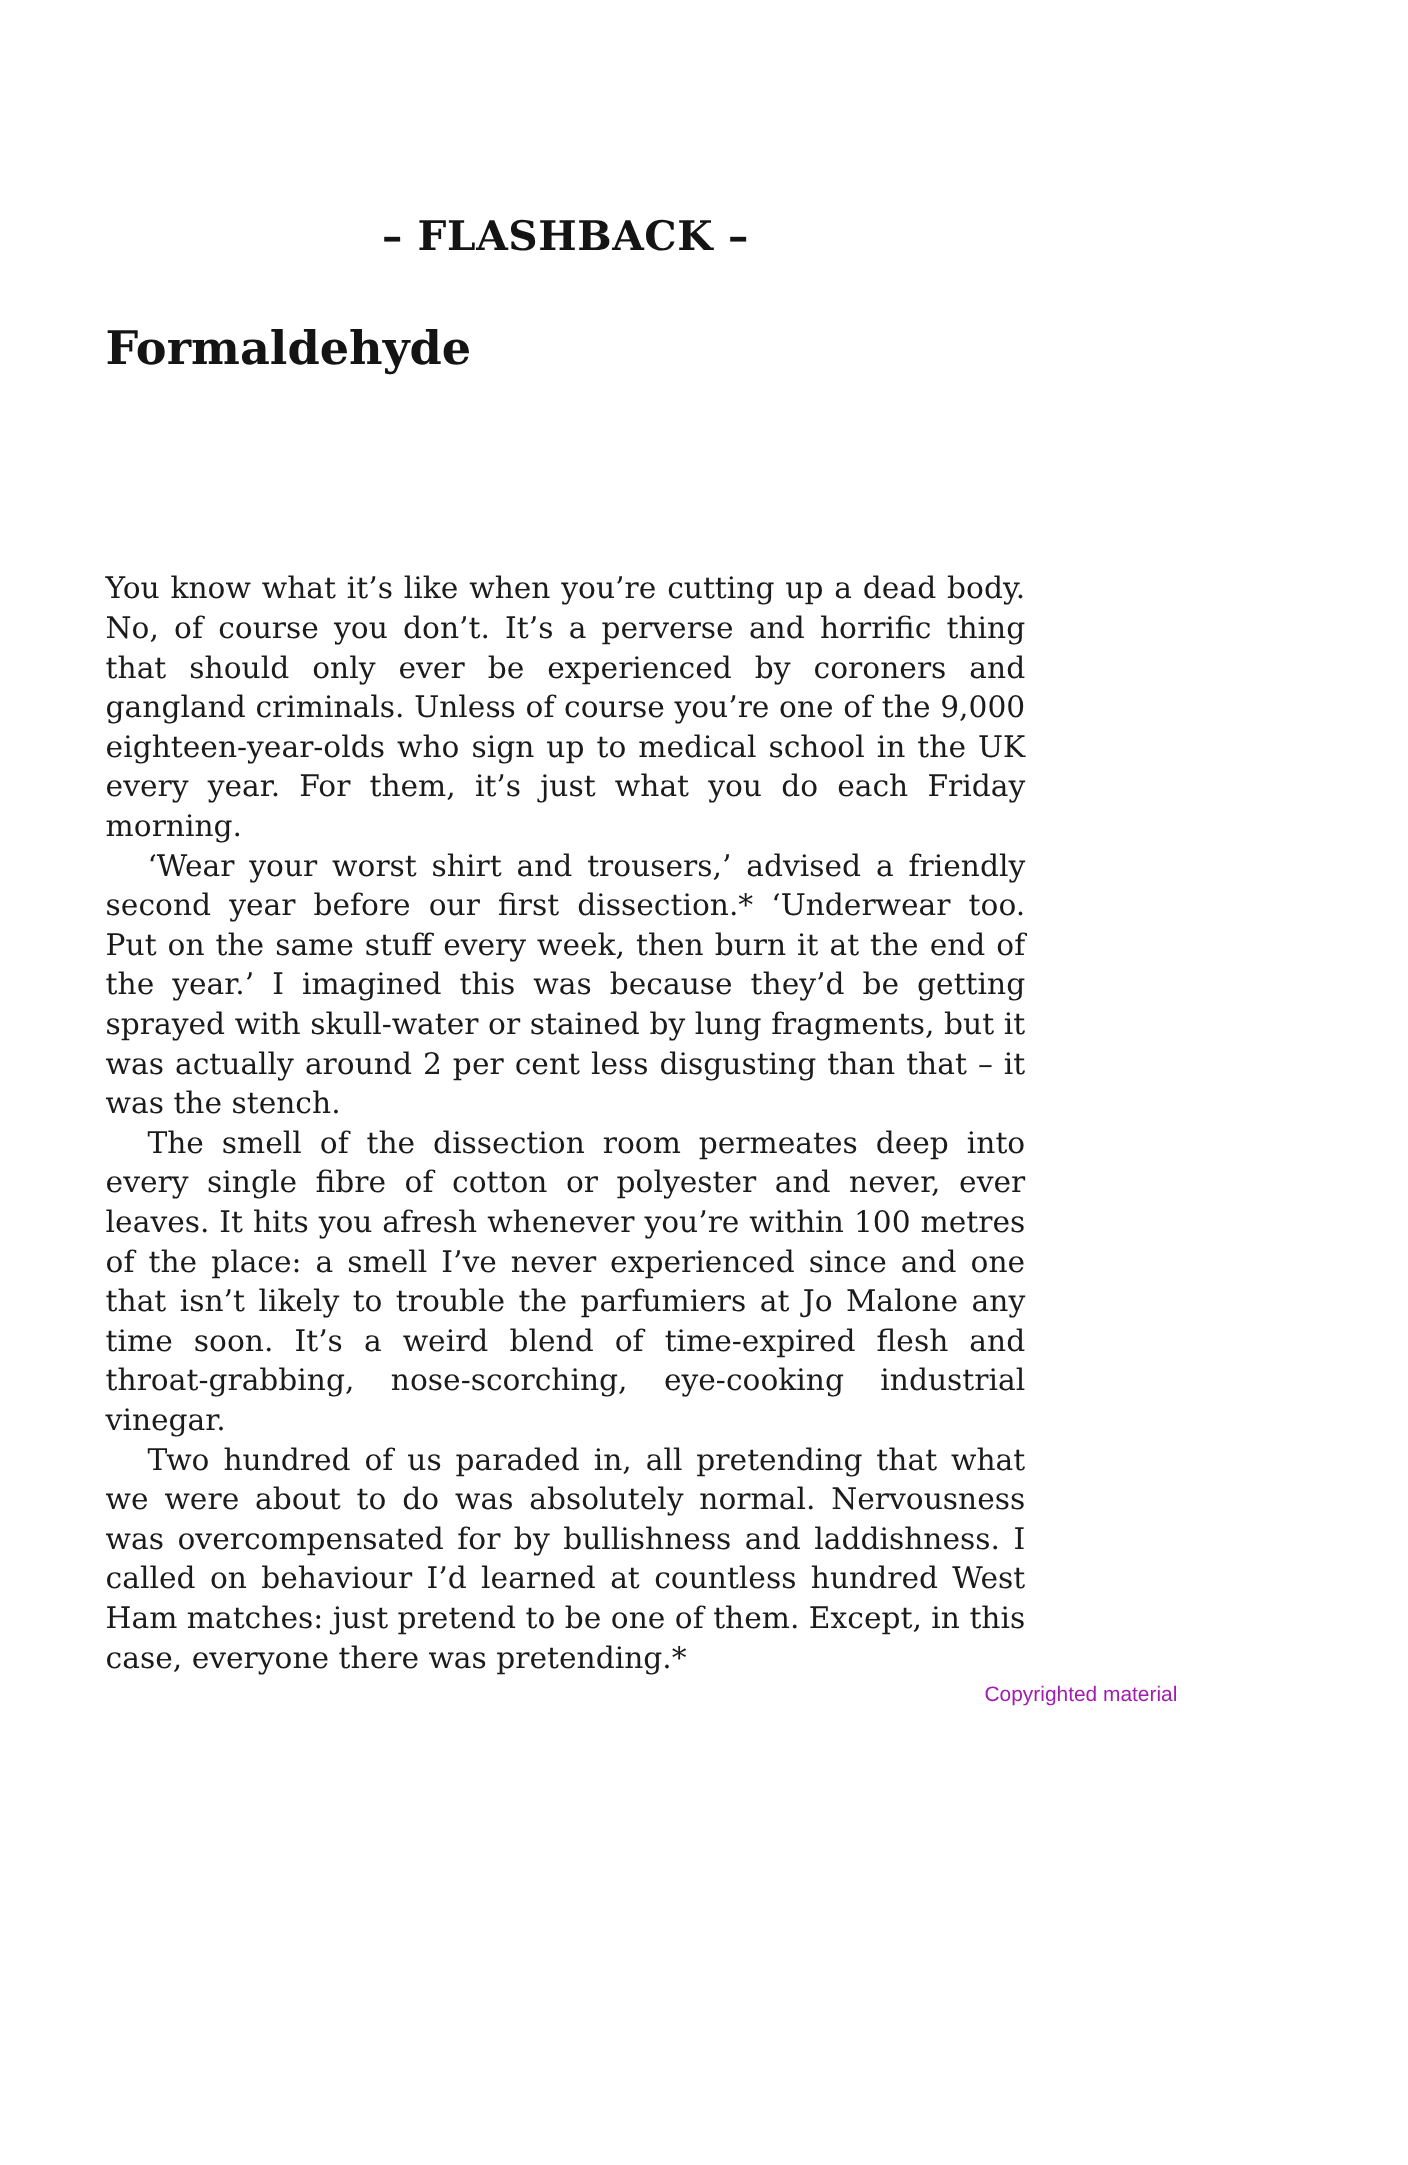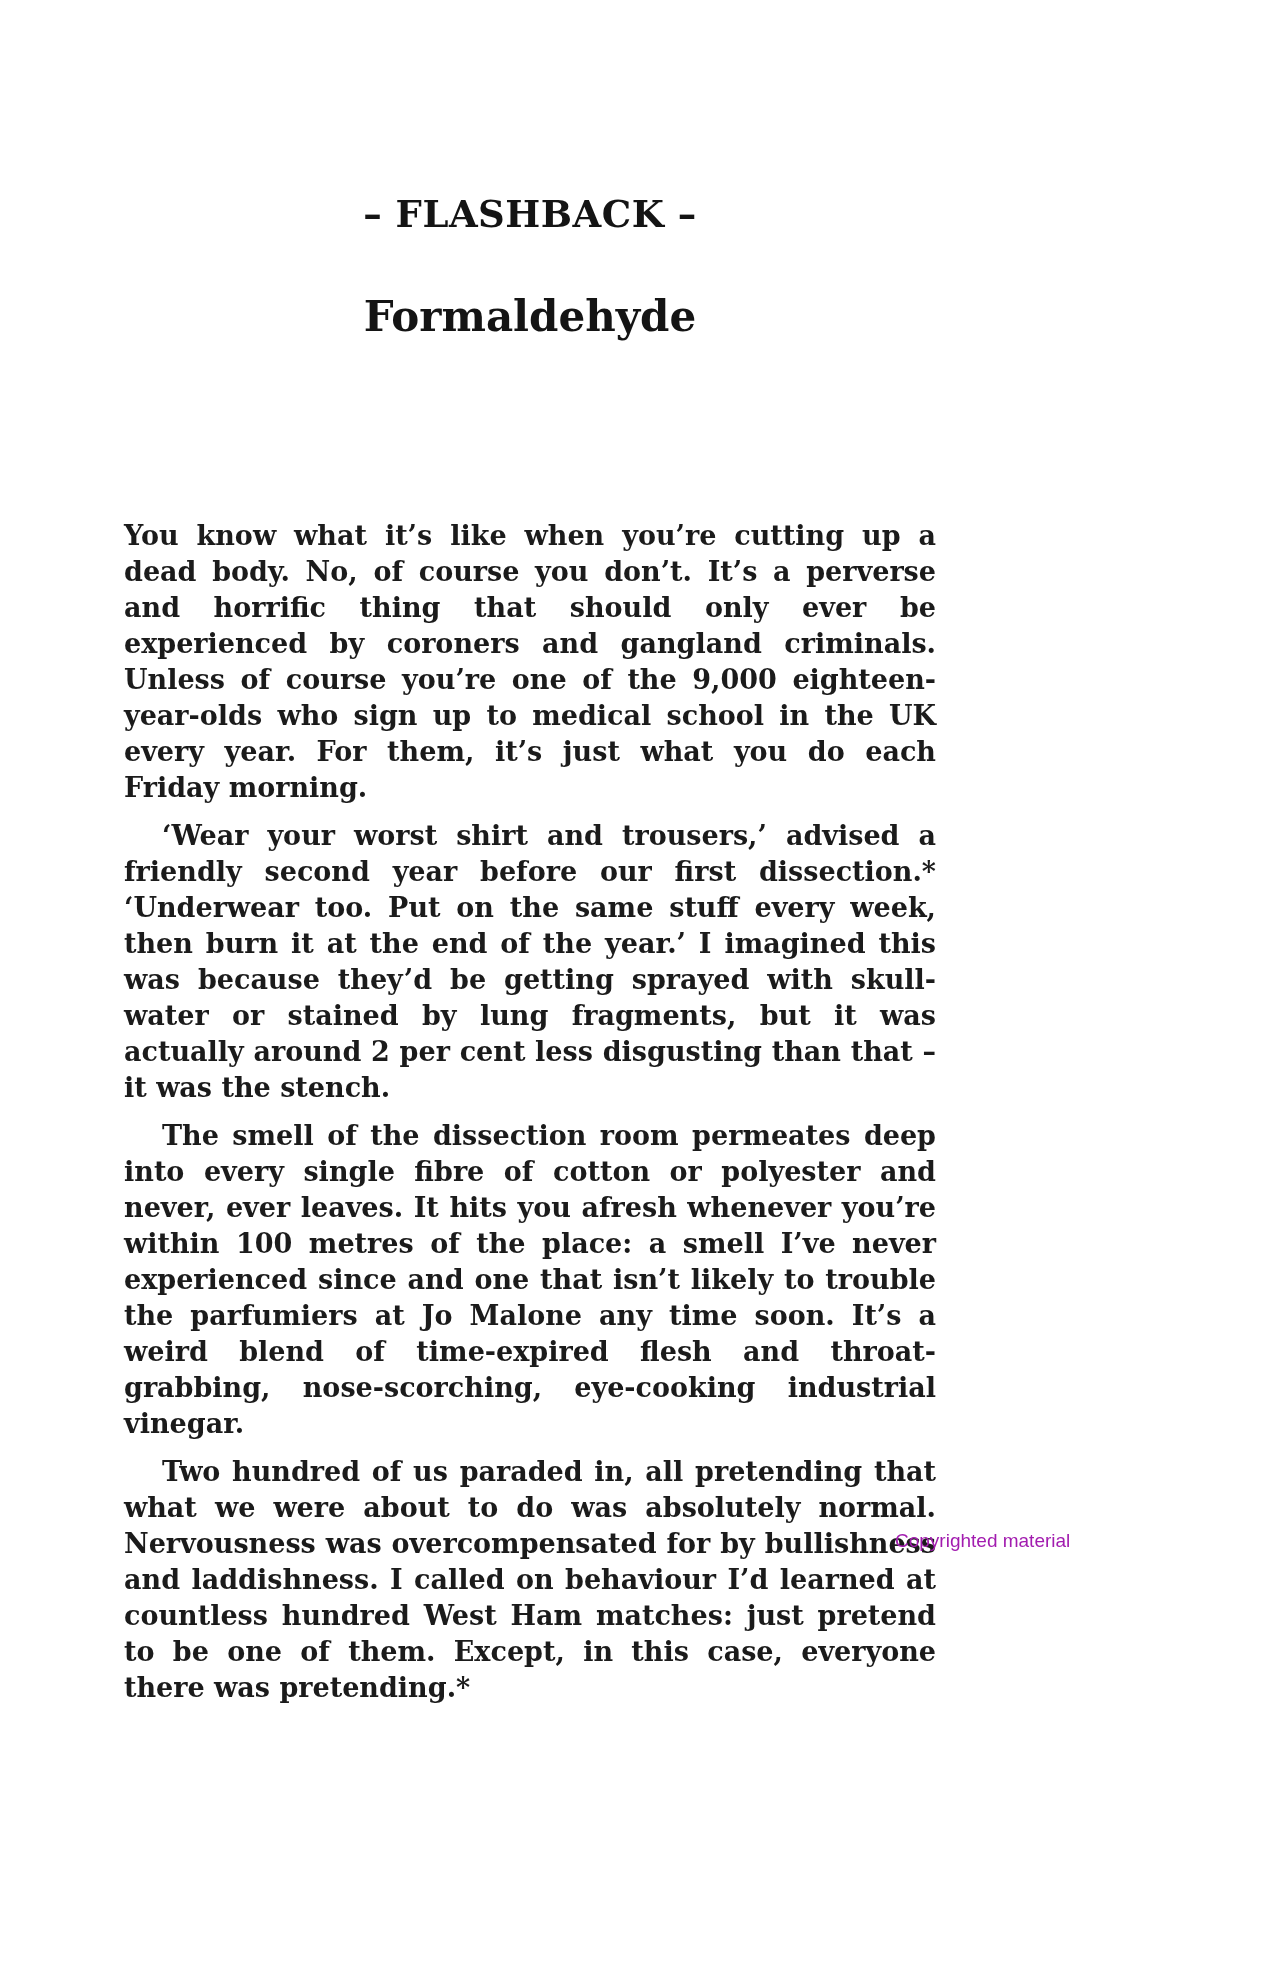--- a/index.html
+++ b/index.html
@@ -10,49 +10,49 @@
   .page {
     position: relative;
     width: 1280px;
     height: 1968px;
     background: #ffffff;
     overflow: hidden;
     font-family: "DejaVu Serif", serif;
   }
   .text-col {
     position: absolute;
-    left: 112px;
+    left: 96px;
     top: 192px;
     width: 836px;
   }
   .flashback-heading {
     margin: 0;
     text-align: center;
     font-size: 37px;
     line-height: 44px;
     font-weight: 700;
     letter-spacing: 0.5px;
     color: #141414;
   }
   .chapter-title {
     margin: 56px 0 0 0;
-    text-align: center;
+    text-align: left;
     font-size: 42px;
     line-height: 50px;
     font-weight: 700;
     color: #141414;
   }
   .body-text {
     margin-top: 176px;
   }
   .body-text p {
-    margin: 12px;
+    margin: 0;
     font-size: 27px;
     line-height: 36px;
-    font-weight: 700;
+    font-weight: 400;
     text-align: justify;
     color: #1b1b1b;
   }
   .body-text p + p {
     text-indent: 38px;
   }
   .watermark {
     position: absolute;
     left: 895px;
     top: 1530px;

